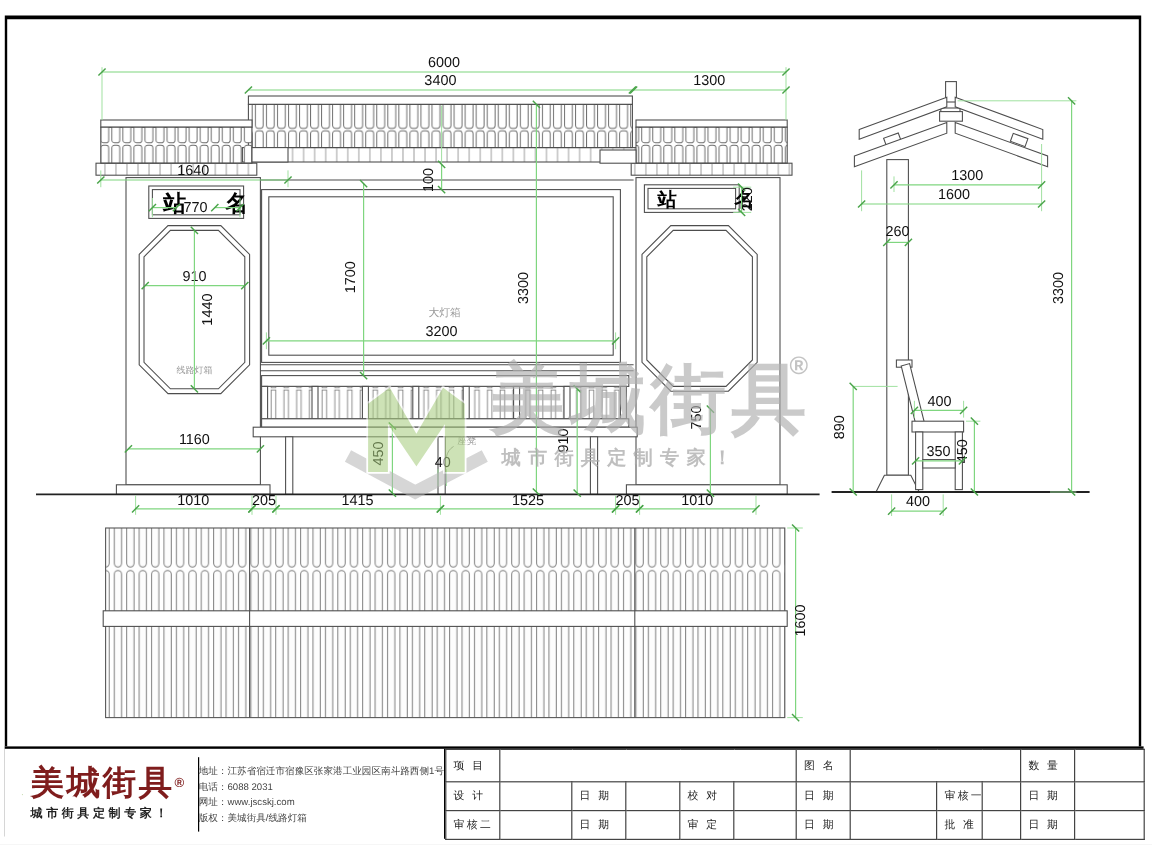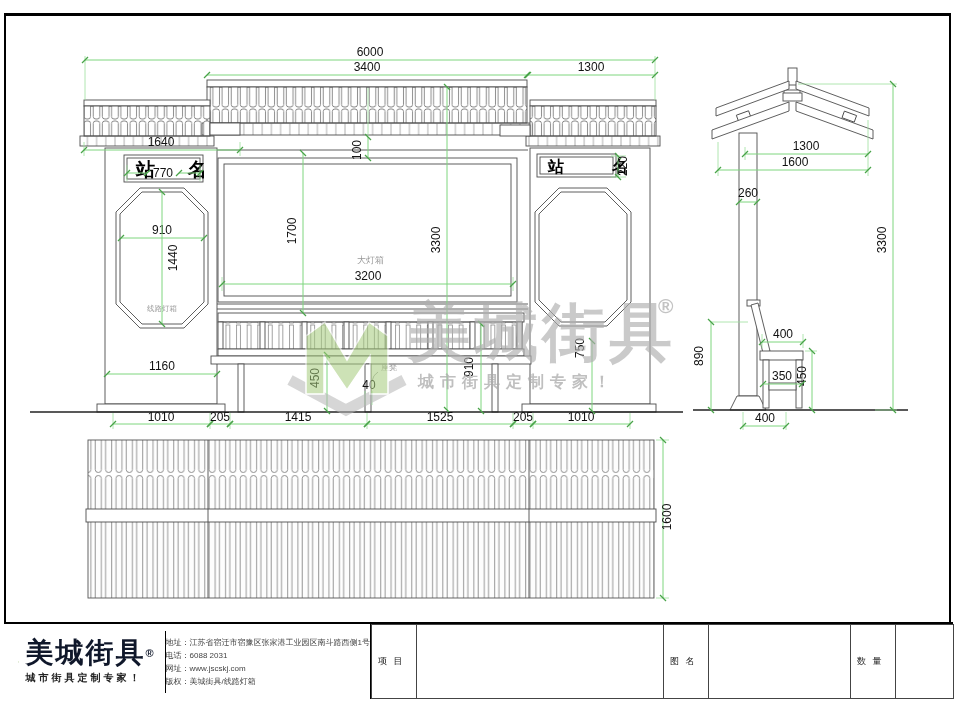--- a/index.html
+++ b/index.html
@@ -22,21 +22,21 @@
   #wm .brand{position:absolute;left:138px;top:0px;font-size:63px;font-weight:900;
              color:rgba(175,175,175,0.66);letter-spacing:4px;white-space:nowrap;}
   #wm .reg{position:absolute;left:388px;top:4px;font-size:21px;color:rgba(175,175,175,0.75);font-weight:700;}
   #wm .tag{position:absolute;left:148px;top:82px;font-size:16px;font-weight:700;
            color:rgba(170,170,170,0.75);letter-spacing:6px;white-space:nowrap;}
   
   #tb{position:absolute;left:4px;top:622px;width:949px;height:77px;background:#fff;
       border-top:2.5px solid #000;box-sizing:border-box;display:flex;}
   #tb-left{width:366px;display:flex;align-items:center;box-sizing:border-box;}
   #tb-left .brandcol{margin-left:6px;}
-  #tb-left .brand{font-size:28px;font-weight:900;color:#0f172a;letter-spacing:2px;line-height:30px;white-space:nowrap;}
+  #tb-left .brand{font-size:28px;font-weight:900;color:#7f1d1d;letter-spacing:2px;line-height:30px;white-space:nowrap;}
   #tb-left .reg{font-size:11px;vertical-align:top;font-weight:700;}
   #tb-left .tag{font-size:10px;font-weight:800;color:#222;letter-spacing:3px;margin-top:3px;white-space:nowrap;}
   #tb-info{border-left:1px solid #000;margin-left:9px;padding-left:0;height:62px;
            display:flex;flex-direction:column;justify-content:center;}
   #tb-info .il{font-size:8px;color:#444;line-height:13px;white-space:nowrap;}
   #tb-table{flex:1;border-left:1.5px solid #000;}
   table{border-collapse:collapse;width:100%;height:100%;table-layout:fixed;}
   td{border:1px solid #444;font-size:9px;color:#222;padding:0 0 0 6px;white-space:nowrap;overflow:hidden;}
   td.lab{letter-spacing:2px;}
 </style>
@@ -331,17 +331,45 @@
         </colgroup>
         <tbody>
             <tr style="height:27px">
           <td class="lab">项 目</td>
           <td colspan="5"></td>
           <td class="lab">图 名</td>
           <td colspan="3"></td>
           <td class="lab">数 量</td>
           <td></td>
         </tr>
+        <tr style="height:24px">
+          <td class="lab">设 计</td>
+          <td></td>
+          <td class="lab">日 期</td>
+          <td></td>
+          <td class="lab">校 对</td>
+          <td></td>
+          <td class="lab">日 期</td>
+          <td></td>
+          <td class="lab">审核一</td>
+          <td></td>
+          <td class="lab">日 期</td>
+          <td></td>
+        </tr>
+        <tr style="height:24px">
+          <td class="lab">审核二</td>
+          <td></td>
+          <td class="lab">日 期</td>
+          <td></td>
+          <td class="lab">审 定</td>
+          <td></td>
+          <td class="lab">日 期</td>
+          <td></td>
+          <td class="lab">批 准</td>
+          <td></td>
+          <td class="lab">日 期</td>
+          <td></td>
+        </tr>
       </tbody>
         </table>
     </div>
   </div>
 </div>
 
 </body></html>

